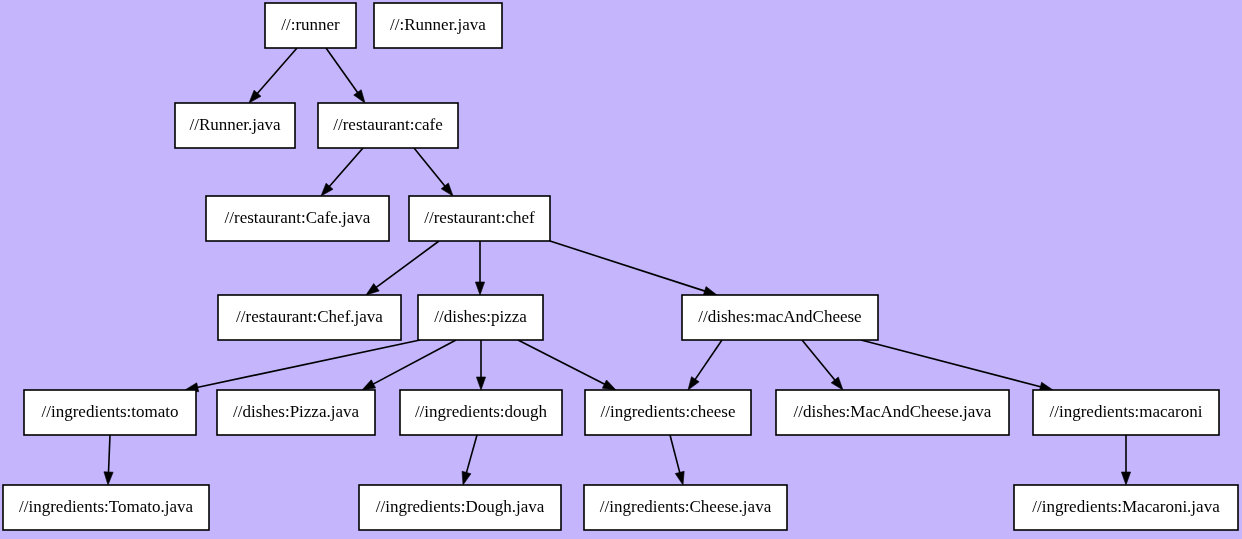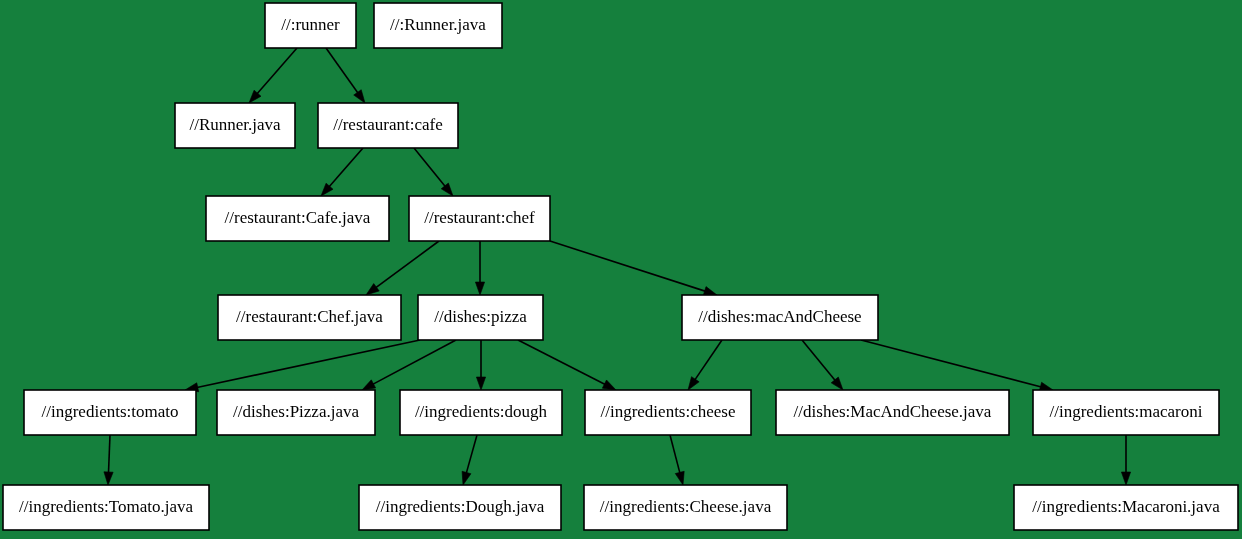--- a/index.html
+++ b/index.html
@@ -4,21 +4,21 @@
 <style>
   html, body {
     margin: 0;
     padding: 0;
     background: #ffffff;
   }
   #graph-root {
     position: relative;
     width: 1242px;
     height: 539px;
-    background: #15803d;
+    background: #c4b5fd;
     overflow: hidden;
     font-family: "Liberation Serif", "DejaVu Serif", serif;
   }
   svg.graph-canvas {
     display: block;
     width: 1242px;
     height: 539px;
   }
   .node-box {
     fill: #ffffff;

